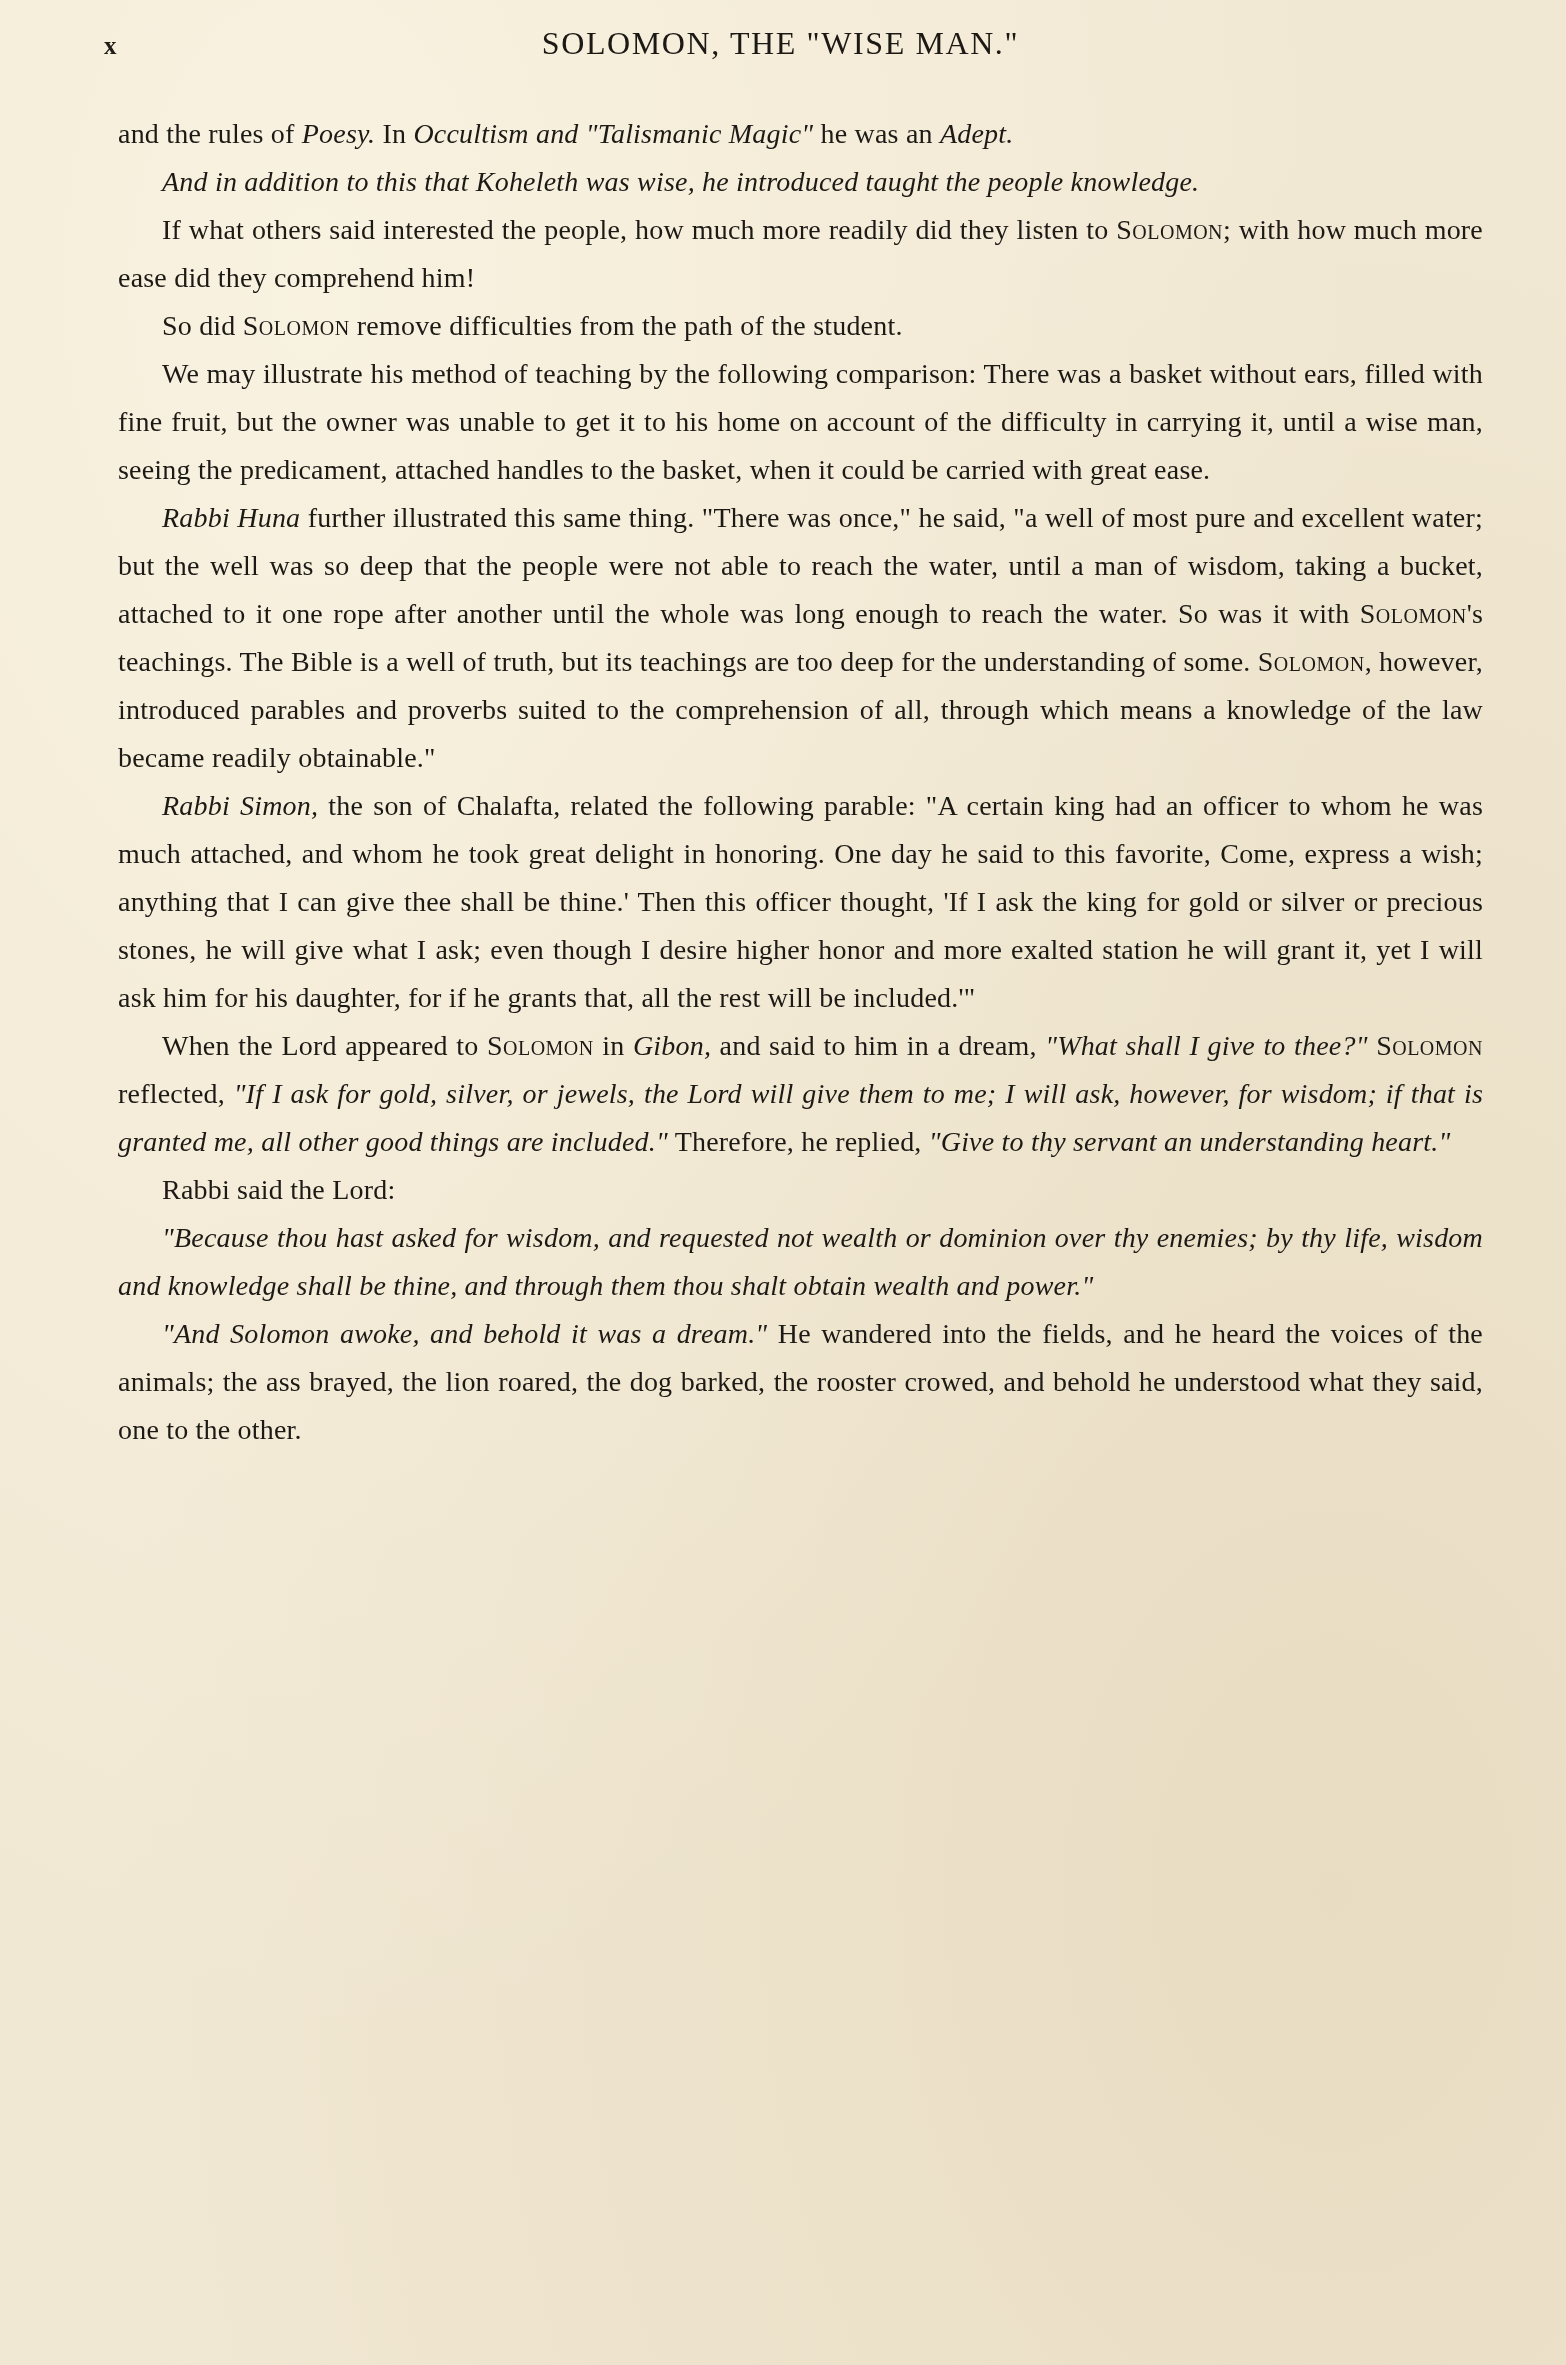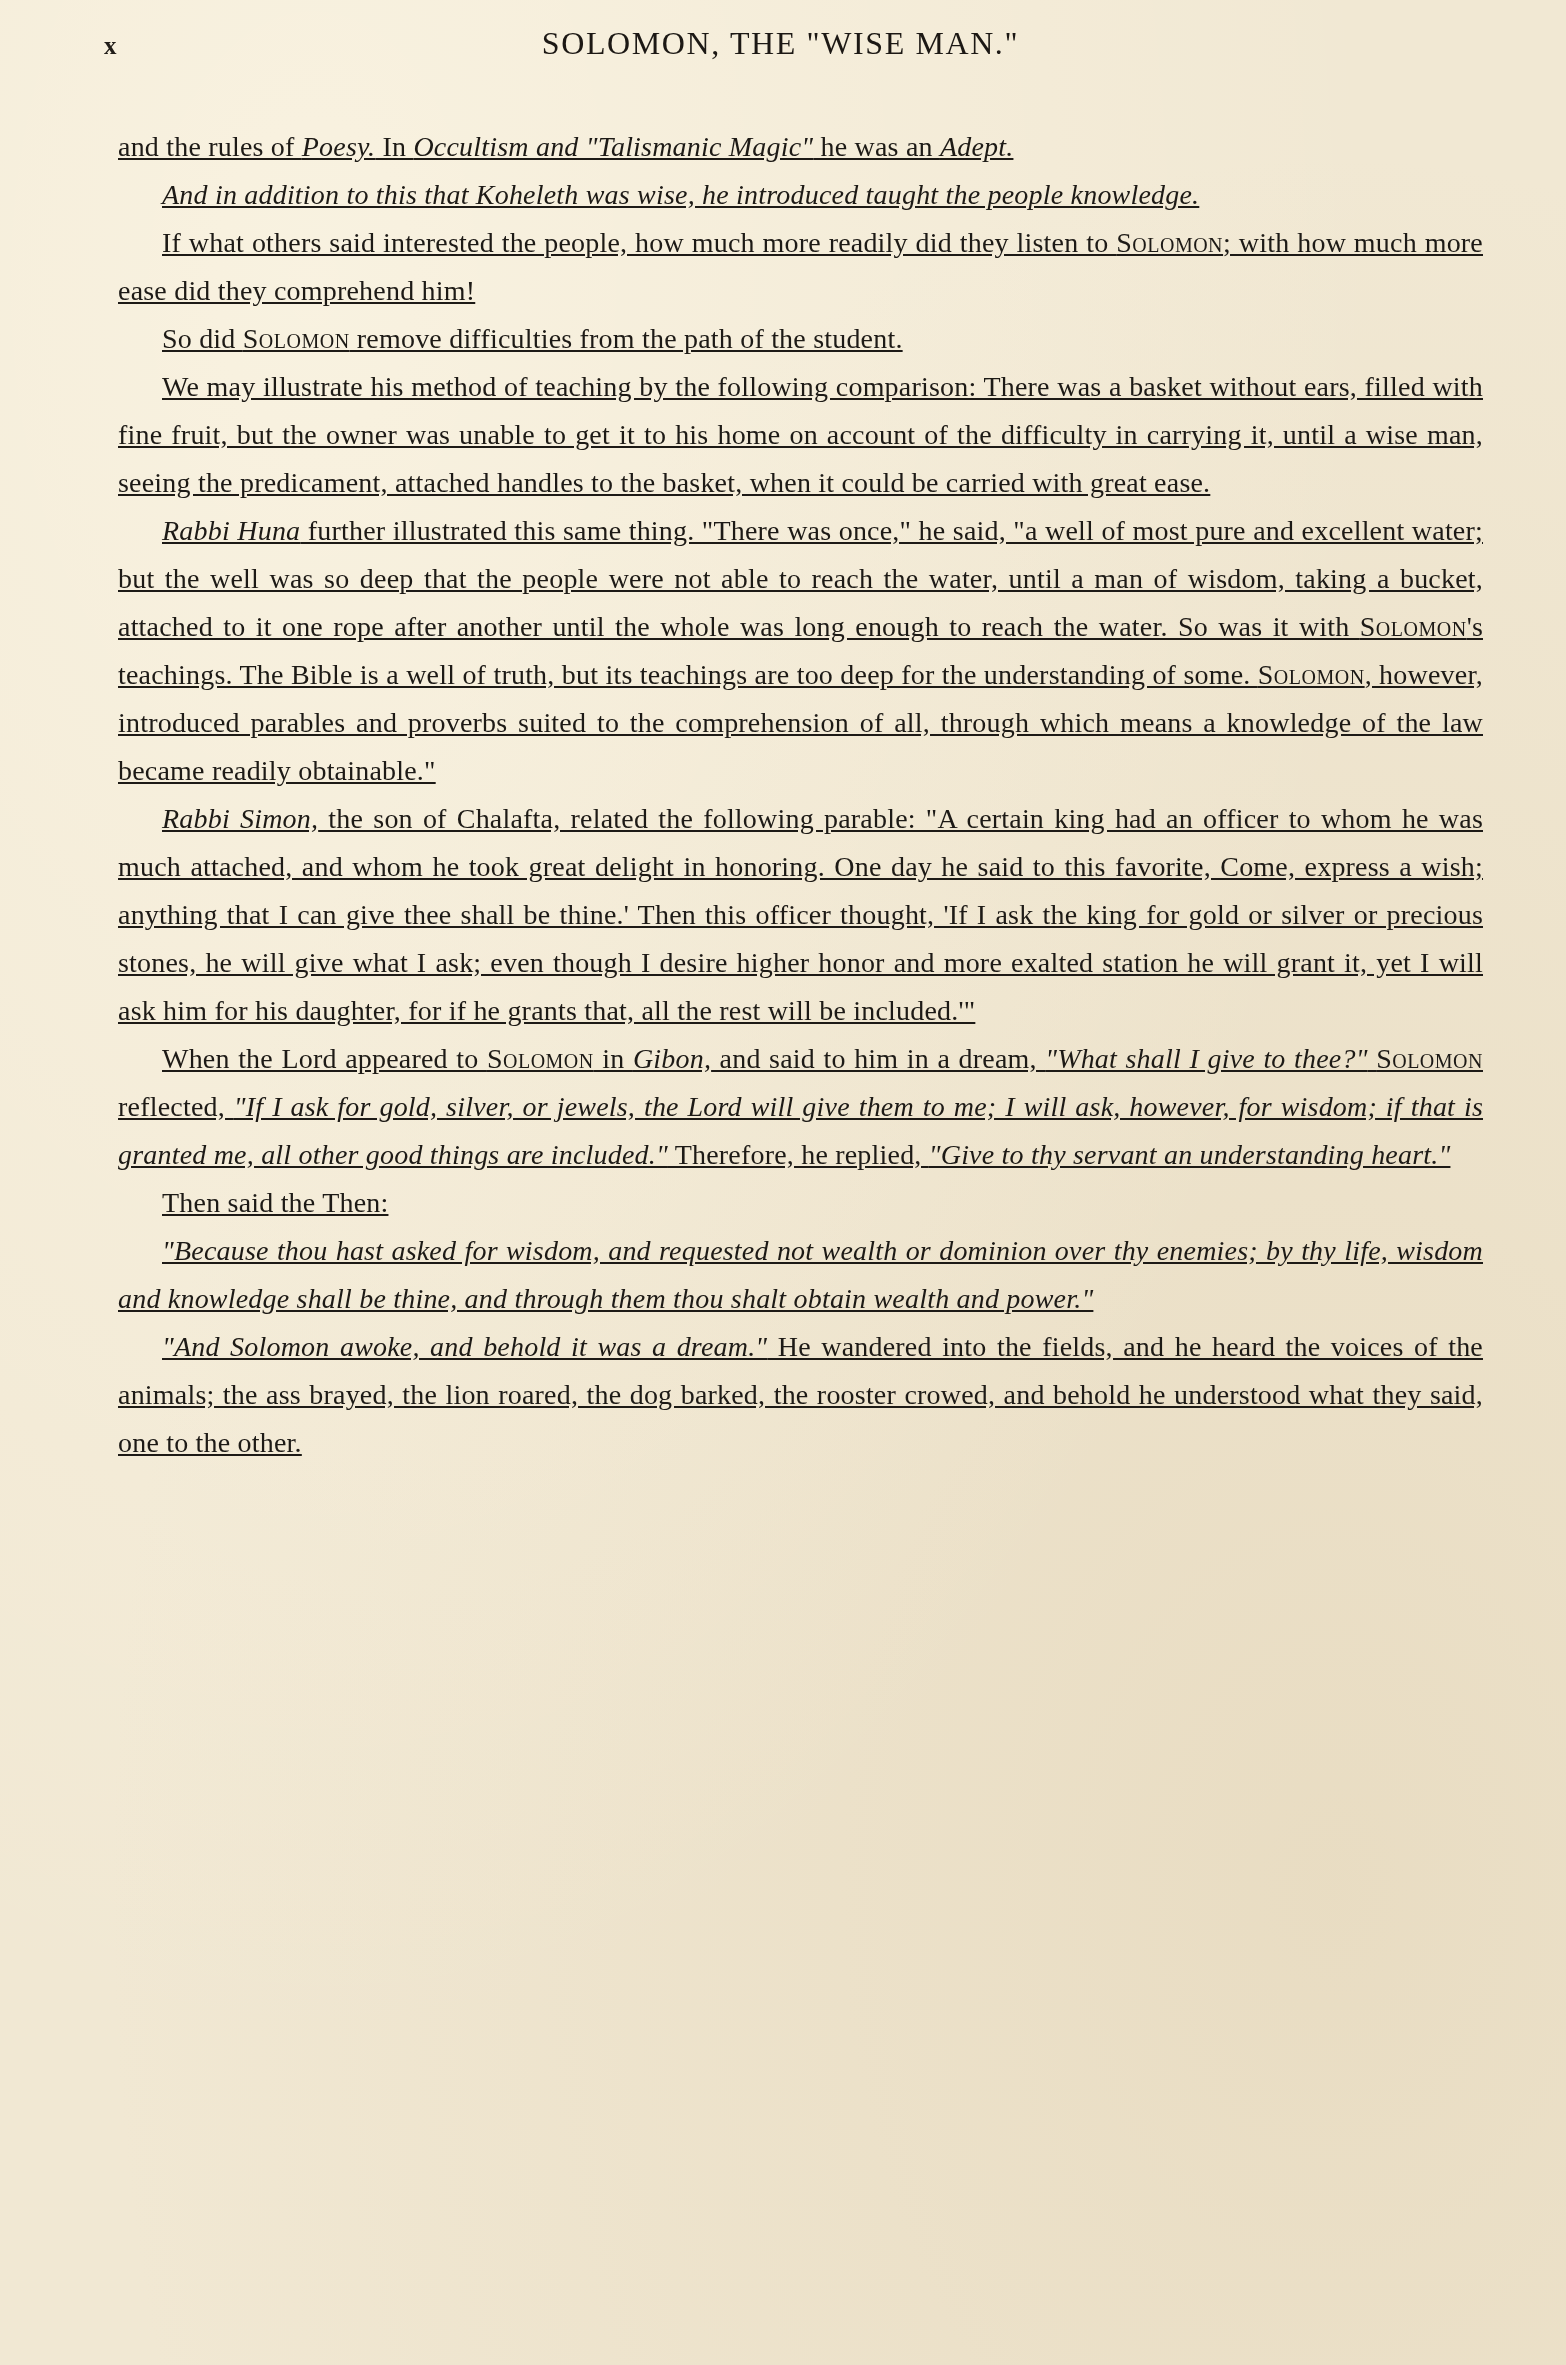--- a/index.html
+++ b/index.html
@@ -49,23 +49,22 @@
     text-align: center;
     font-size: 32px;
     letter-spacing: 1.6px;
     color: #1c1814;
     margin-right: 88px;
     white-space: nowrap;
   }
   .body-col {
     position: absolute;
     left: 118px;
-    top: 123px;
+    top: 110px;
     width: 1365px;
-    text-decoration: underline;
   }
   p {
     margin: 0;
     font-size: 28px;
     line-height: 48px;
     text-align: justify;
     text-justify: inter-word;
     color: #1d1a16;
     letter-spacing: 0.2px;
   }
@@ -104,21 +103,21 @@
     <p class="indent">So did <span class="sc">Solomon</span> remove difficulties from the path of the student.</p>
 
     <p class="indent">We may illustrate his method of teaching by the following comparison:  There was a basket without ears, filled with fine fruit, but the owner was unable to get it to his home on account of the difficulty in carrying it, until a wise man, seeing the predicament, attached handles to the basket, when it could be carried with great ease.</p>
 
     <p class="indent"><span class="ital">Rabbi Huna</span> further illustrated this same thing.   "There was once," he said, "a well of most pure and excellent water; but the well was so deep that the people were not able to reach the water, until a man of wisdom, taking a bucket, attached to it one rope after another until the whole was long enough to reach the water.  So was it with <span class="sc">Solomon</span>'s teachings.  The Bible is a well of truth, but its teachings are too deep for the understanding of some.  <span class="sc">Solomon</span>, however, introduced parables and proverbs suited to the comprehension of all, through which means a knowledge of the law became readily obtainable."</p>
 
     <p class="indent"><span class="ital">Rabbi Simon,</span> the son of Chalafta, related the following parable: "A certain king had an officer to whom he was much attached, and whom he took great delight in honoring.  One day he said to this favorite, Come, express a wish; anything that I can give thee shall be thine.' Then this officer thought, 'If I ask the king for gold or silver or precious stones, he will give what I ask; even though I desire higher honor and more exalted station he will grant it, yet I will ask him for his daughter, for if he grants that, all the rest will be included.'"</p>
 
     <p class="indent">When the Lord appeared to <span class="sc">Solomon</span> in <span class="ital">Gibon,</span> and said to him in a dream, <span class="ital">"What shall I give to thee?"</span> <span class="sc">Solomon</span> reflected, <span class="ital">"If I ask for gold, silver, or jewels, the Lord will give them to me; I will ask, however, for wisdom; if that is granted me, all other good things are included."</span> Therefore, he replied, <span class="ital">"Give to thy servant an understanding heart."</span></p>
 
-    <p class="indent">Then said the Then:</p>
+    <p class="indent">Rabbi said the Lord:</p>
 
     <p class="indent ital">"Because thou hast asked for wisdom, and requested not wealth or dominion over thy enemies; by thy life, wisdom and knowledge shall be thine, and through them thou shalt obtain wealth and power."</p>
 
     <p class="indent"><span class="ital">"And Solomon awoke, and behold it was a dream."</span>  He wandered into the fields, and he heard the voices of the animals; the ass brayed, the lion roared, the dog barked, the rooster crowed, and behold he understood what they said, one to the other.</p>
 
 
   </div>
 </div>
 
 

